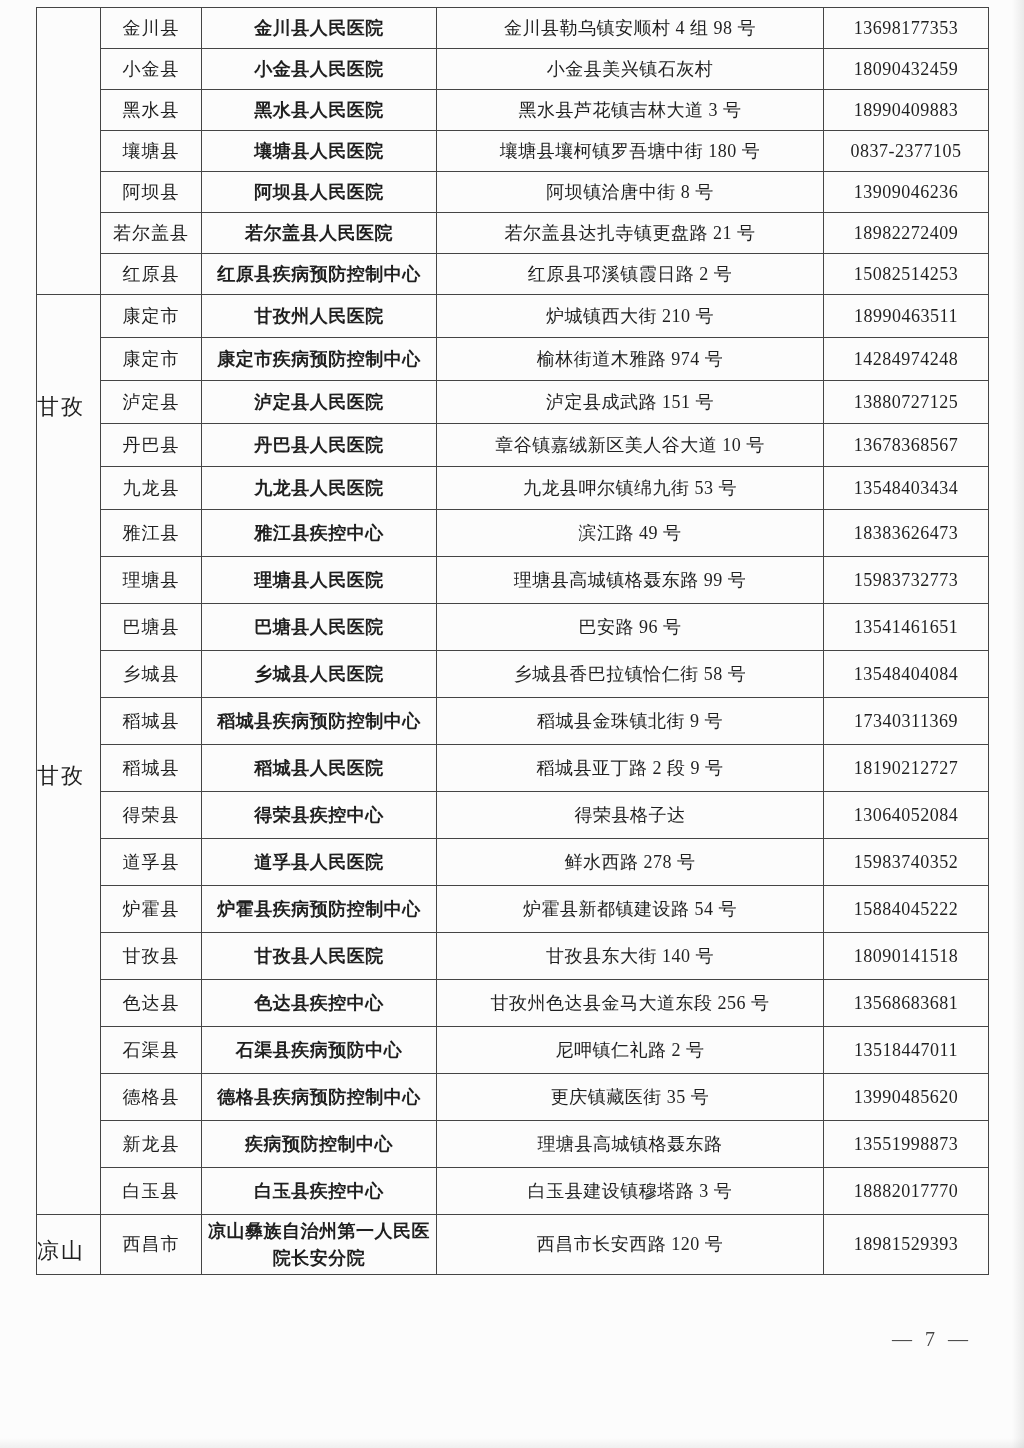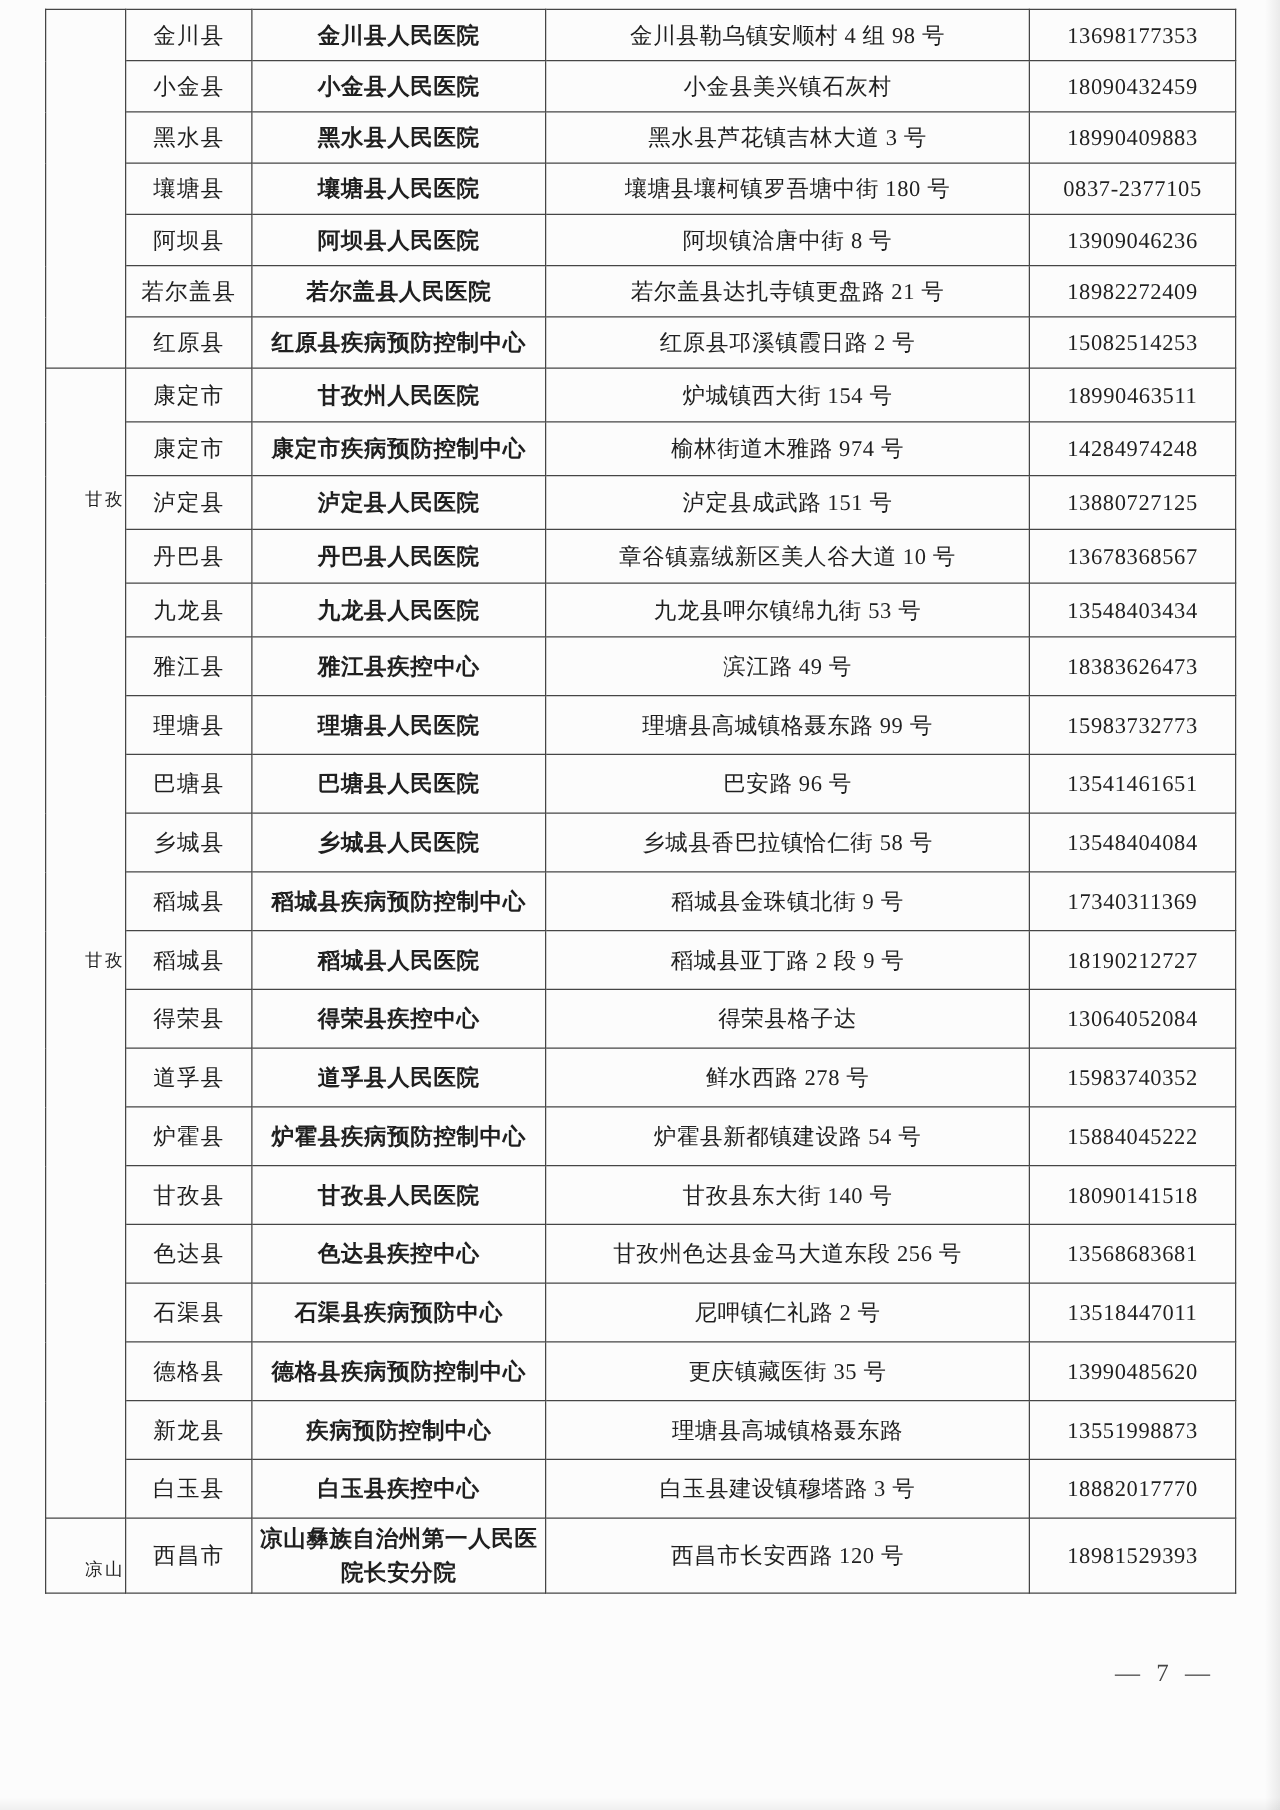--- a/index.html
+++ b/index.html
@@ -42,22 +42,22 @@
   td.address-cell { letter-spacing: 0.5px; }
 
   tr.h-a { height: 41px; }
   tr.h-b { height: 43px; }
   tr.h-c { height: 47px; }
   tr.h-d { height: 60px; }
 
   td.region-td { position: relative; padding: 0; }
   .region-label {
     position: absolute; left: 0; right: 0;
-    text-align: right;
-    font-size: 14px; letter-spacing: 2px;
+    text-align: left;
+    font-size: 22px; letter-spacing: 2px;
   }
   .region-label.pos-a { top: 10.4%; }
   .region-label.pos-b { top: 50.6%; }
   .region-label.pos-bottom { bottom: 7px; }
 
   .page-number {
     position: absolute;
     top: 1328px; right: 52px;
     font-size: 20px;
     color: #454545;
@@ -134,21 +134,21 @@
           <td class="address-cell">红原县邛溪镇霞日路 2 号</td>
           <td class="phone-cell">15082514253</td>
         </tr>
         <tr class="h-b">
           <td rowspan="20" class="region-td">
             <span class="region-label pos-a">甘孜</span>
             <span class="region-label pos-b">甘孜</span>
           </td>
           <td class="county-cell">康定市</td>
           <td class="institution-cell">甘孜州人民医院</td>
-          <td class="address-cell">炉城镇西大街 154 号</td>
+          <td class="address-cell">炉城镇西大街 210 号</td>
           <td class="phone-cell">18990463511</td>
         </tr>
         <tr class="h-b">
           <td class="county-cell">康定市</td>
           <td class="institution-cell">康定市疾病预防控制中心</td>
           <td class="address-cell">榆林街道木雅路 974 号</td>
           <td class="phone-cell">14284974248</td>
         </tr>
         <tr class="h-b">
           <td class="county-cell">泸定县</td>

